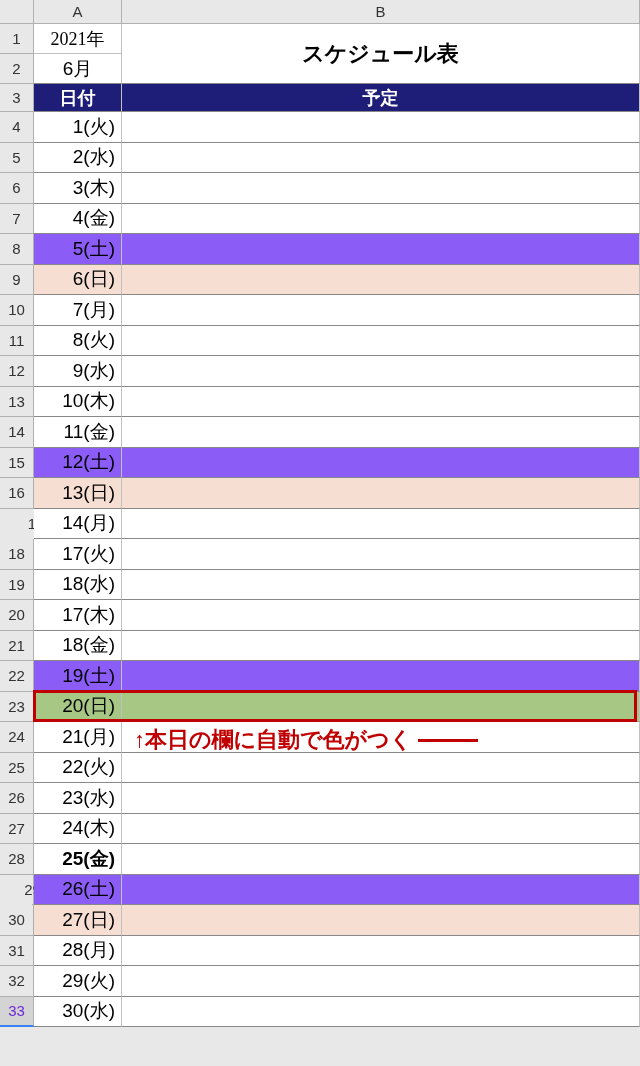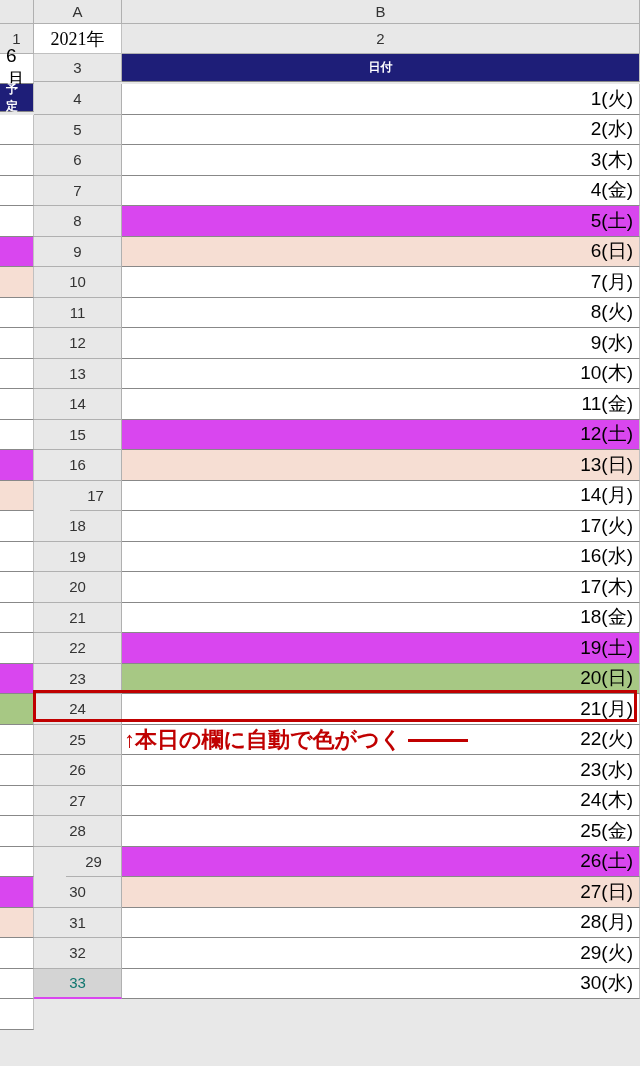--- a/index.html
+++ b/index.html
@@ -39,22 +39,22 @@
     border-bottom: 1px solid #b0b0b0;
     text-align: center;
     font-size: 15px;
     color: #333;
     display: flex;
     align-items: center;
     justify-content: center;
   }
   .rowhead.selected {
     background: #d4d4d4;
-    color: #0f766e;
-    border-bottom: 2px solid #d946ef;
+    color: #6d28d9;
+    border-bottom: 2px solid #3b82f6;
   }
   .cell {
     background: #fff;
     border-right: 1px solid #c0c0c0;
     border-bottom: 1px solid #888;
     font-size: 18px;
     display: flex;
     align-items: center;
     padding: 0 6px;
   }
@@ -74,23 +74,23 @@
     align-items: center;
     justify-content: center;
   }
   .cell.year { justify-content: center; font-size: 18px; font-family: Liberation Serif, serif; }
   .cell.month { justify-content: center; font-size: 19px; border-bottom: 1px solid #888;}
   .hdr {
     background: #1e1e78;
     color: #fff;
     font-weight: bold;
     justify-content: center;
-    font-size: 12px;
-  }
-  .sat { background: #d946ef; }
+    font-size: 18px;
+  }
+  .sat { background: #8b5cf6; }
   .sun { background: #f6ded3; }
   .today { background: #a7c884; }
   .today-border {
     position: absolute;
     border: 3px solid #c00000;
     pointer-events: none;
   }
   .annotation {
     position: absolute;
     color: #c00000;
@@ -112,20 +112,21 @@
 <body>
 
 <div class="wrap">
 <div class="sheet" id="sheet">
 
   <div class="corner"></div>
   <div class="colhead">A</div>
   <div class="colhead">B</div>
 <div class="rowhead" style="height: 30px;">1</div>
       <div class="cell year" style="height: 30px; border-bottom: 1px solid rgb(192, 192, 192);">2021年</div>
+      <div class="merged-title" style="height: 60px;">スケジュール表</div>
       <div class="rowhead" style="height: 30px;">2</div>
       <div class="cell month" style="height: 30px;">6月</div>
       <div class="rowhead" style="height: 28px;">3</div>
       <div class="cell hdr" style="height: 28px;">日付</div>
       <div class="cell hdr" style="height: 28px;">予定</div>
       <div class="rowhead" style="height: 30.5px;">4</div>
       <div class="cell date " style="height: 30.5px;">1(火)</div>
       <div class="cell plan " style="height: 30.5px;"></div>
       <div class="rowhead" style="height: 30.5px;">5</div>
       <div class="cell date " style="height: 30.5px;">2(水)</div>
@@ -163,21 +164,21 @@
       <div class="rowhead" style="height: 30.5px;">16</div>
       <div class="cell date sun" style="height: 30.5px;">13(日)</div>
       <div class="cell plan sun" style="height: 30.5px;"></div>
       <div class="rowhead" style="height: 30.5px; margin-left: 36px;">17</div>
       <div class="cell date " style="height: 30.5px;">14(月)</div>
       <div class="cell plan " style="height: 30.5px;"></div>
       <div class="rowhead" style="height: 30.5px;">18</div>
       <div class="cell date " style="height: 30.5px;">17(火)</div>
       <div class="cell plan " style="height: 30.5px;"></div>
       <div class="rowhead" style="height: 30.5px;">19</div>
-      <div class="cell date " style="height: 30.5px;">16(水)</div>
+      <div class="cell date " style="height: 30.5px;">18(水)</div>
       <div class="cell plan " style="height: 30.5px;"></div>
       <div class="rowhead" style="height: 30.5px;">20</div>
       <div class="cell date " style="height: 30.5px;">17(木)</div>
       <div class="cell plan " style="height: 30.5px;"></div>
       <div class="rowhead" style="height: 30.5px;">21</div>
       <div class="cell date " style="height: 30.5px;">18(金)</div>
       <div class="cell plan " style="height: 30.5px;"></div>
       <div class="rowhead" style="height: 30.5px;">22</div>
       <div class="cell date sat" style="height: 30.5px;">19(土)</div>
       <div class="cell plan sat" style="height: 30.5px;"></div>
@@ -190,37 +191,37 @@
       <div class="rowhead" style="height: 30.5px;">25</div>
       <div class="cell date " style="height: 30.5px;">22(火)</div>
       <div class="cell plan " style="height: 30.5px;"></div>
       <div class="rowhead" style="height: 30.5px;">26</div>
       <div class="cell date " style="height: 30.5px;">23(水)</div>
       <div class="cell plan " style="height: 30.5px;"></div>
       <div class="rowhead" style="height: 30.5px;">27</div>
       <div class="cell date " style="height: 30.5px;">24(木)</div>
       <div class="cell plan " style="height: 30.5px;"></div>
       <div class="rowhead" style="height: 30.5px;">28</div>
-      <div class="cell date " style="height: 30.5px;">25(金)</div>
+      <div class="cell date " style="height: 30.5px; font-weight: bold;">25(金)</div>
       <div class="cell plan " style="height: 30.5px;"></div>
       <div class="rowhead" style="height: 30.5px; margin-left: 32px;">29</div>
       <div class="cell date sat" style="height: 30.5px;">26(土)</div>
       <div class="cell plan sat" style="height: 30.5px;"></div>
       <div class="rowhead" style="height: 30.5px;">30</div>
       <div class="cell date sun" style="height: 30.5px;">27(日)</div>
       <div class="cell plan sun" style="height: 30.5px;"></div>
       <div class="rowhead" style="height: 30.5px;">31</div>
       <div class="cell date " style="height: 30.5px;">28(月)</div>
       <div class="cell plan " style="height: 30.5px;"></div>
       <div class="rowhead" style="height: 30.5px;">32</div>
       <div class="cell date " style="height: 30.5px;">29(火)</div>
       <div class="cell plan " style="height: 30.5px;"></div>
       <div class="rowhead selected" style="height: 30.5px;">33</div>
       <div class="cell date " style="height: 30.5px;">30(水)</div>
       <div class="cell plan " style="height: 30.5px;"></div>
     </div>
 
 <div class="today-border" id="todayBorder" style="left: 33px; top: 689.5px; width: 604px; height: 32.5px;"></div>
-<div class="annotation" id="anno" style="left: 124px; top: 725px;">
+<div class="annotation" id="anno" style="left: 134px; top: 725px;">
   <span>↑本日の欄に自動で色がつく</span>
   <span class="line"></span>
 </div>
 </div>
 
 </body></html>

